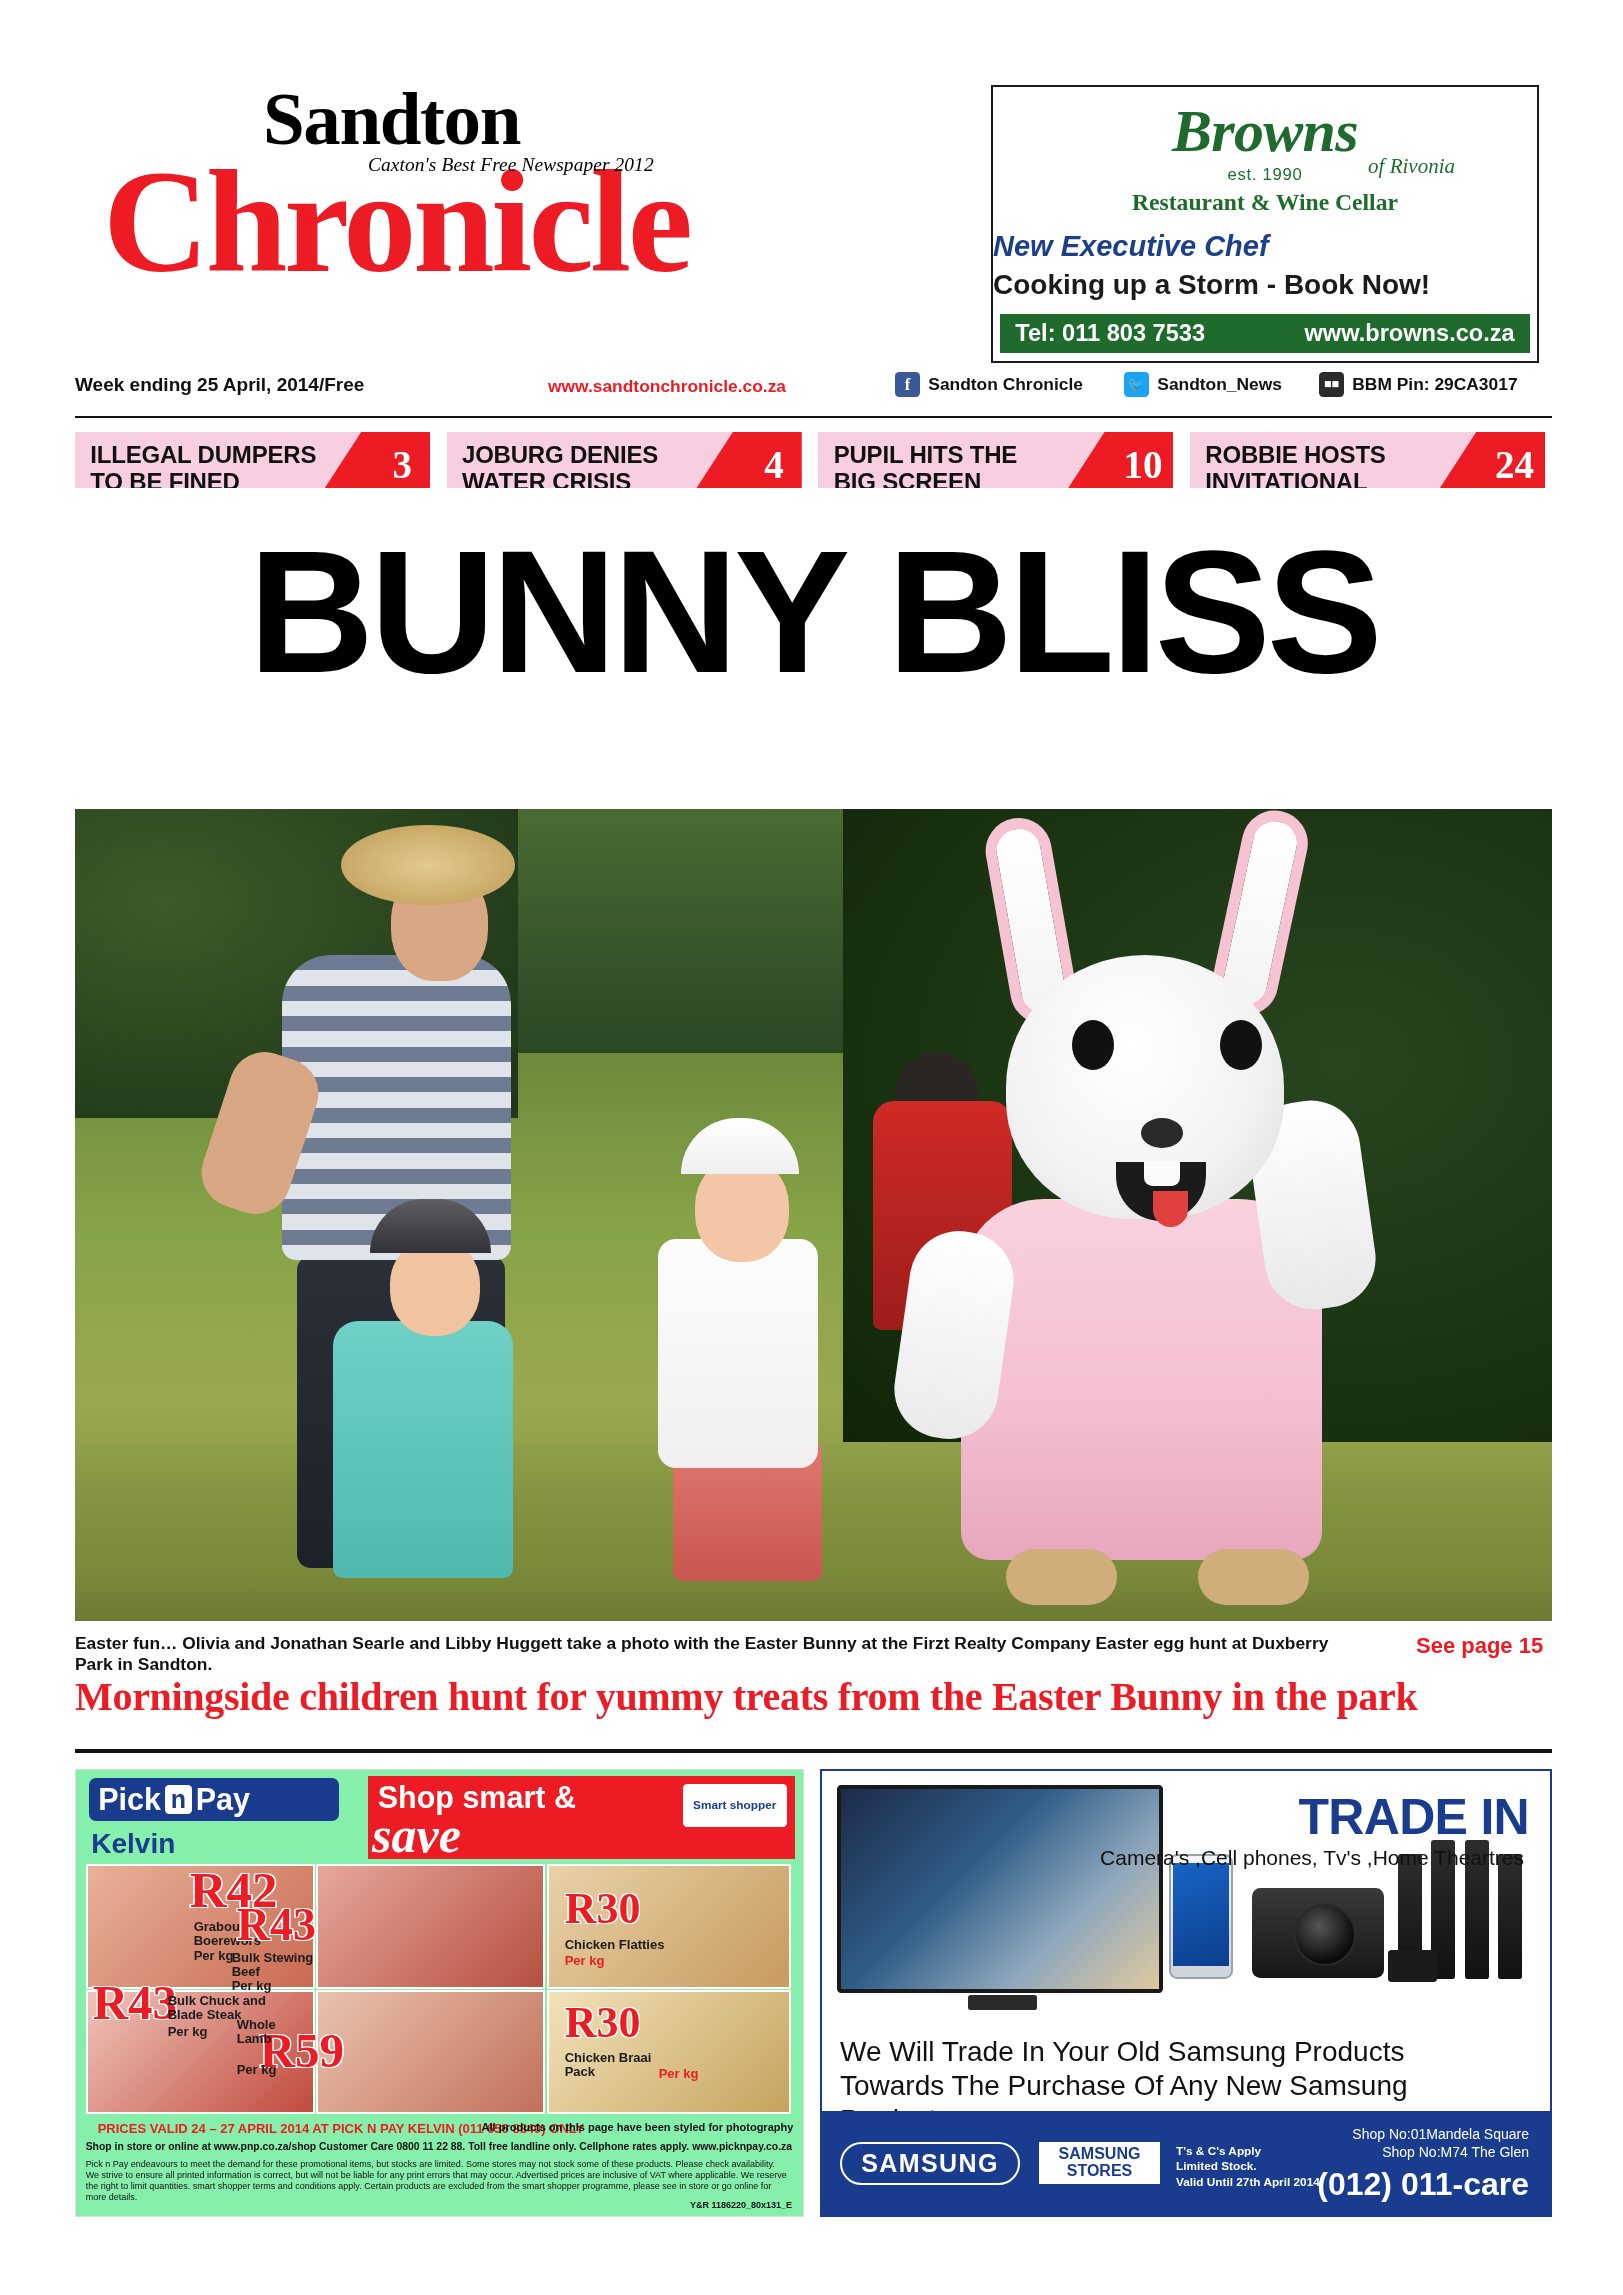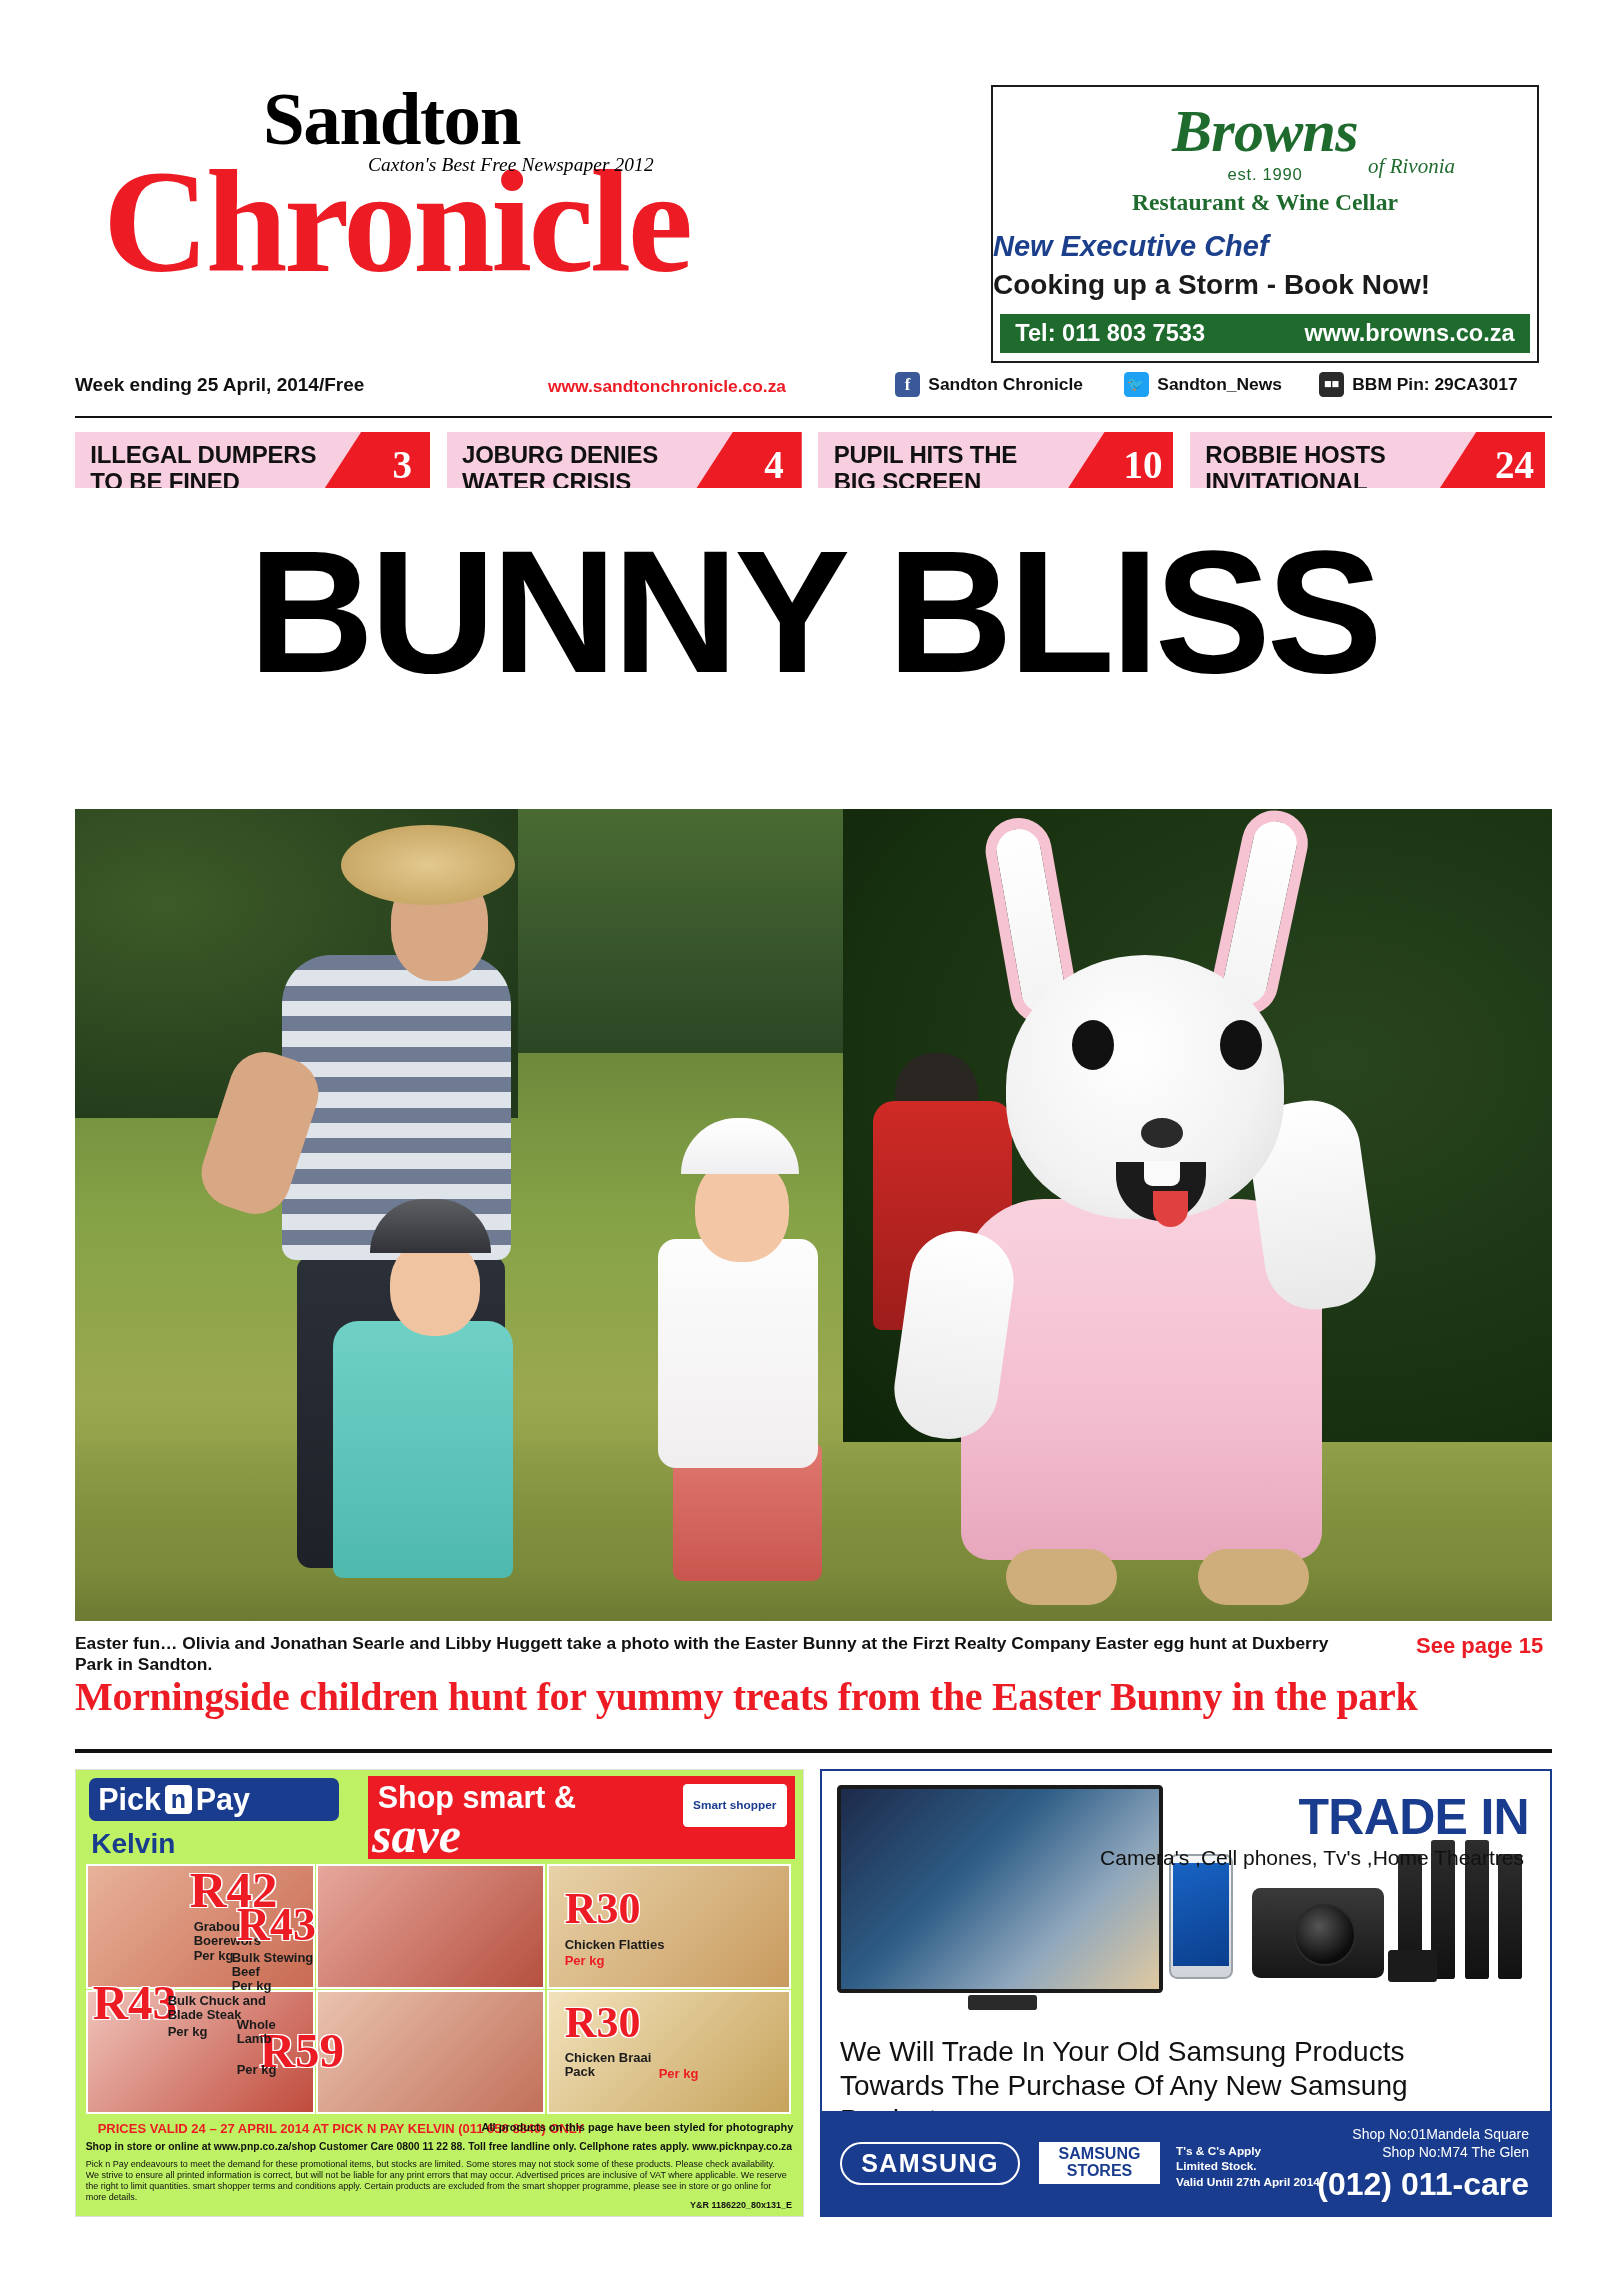--- a/index.html
+++ b/index.html
@@ -482,21 +482,21 @@
     height: 3.5px;
     background: #111;
   }
 
   
   .pnp-ad {
     position: absolute;
     left: 75px; top: 1769px;
     width: 729px;
     height: 448px;
-    background: #bef264;
+    background: #86efac;
     border: 0.7px solid #ddd;
     overflow: hidden;
   }
   .pnp-logo {
     position: absolute;
     left: 12.5px; top: 8.3px;
     width: 250px; height: 43px;
     background: #1a3c8e;
     border-radius: 7px;
     display: flex;

